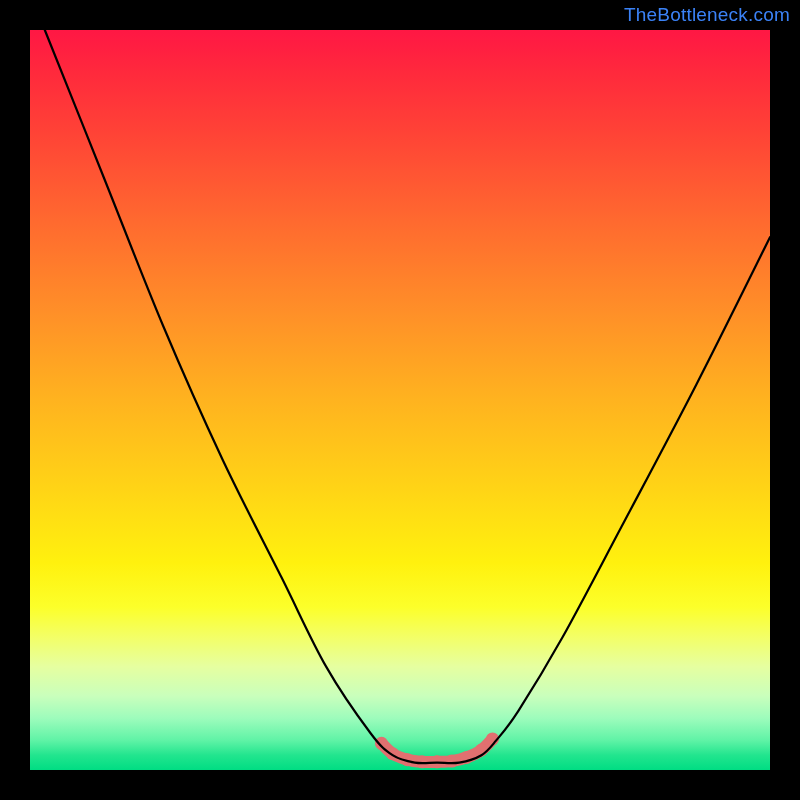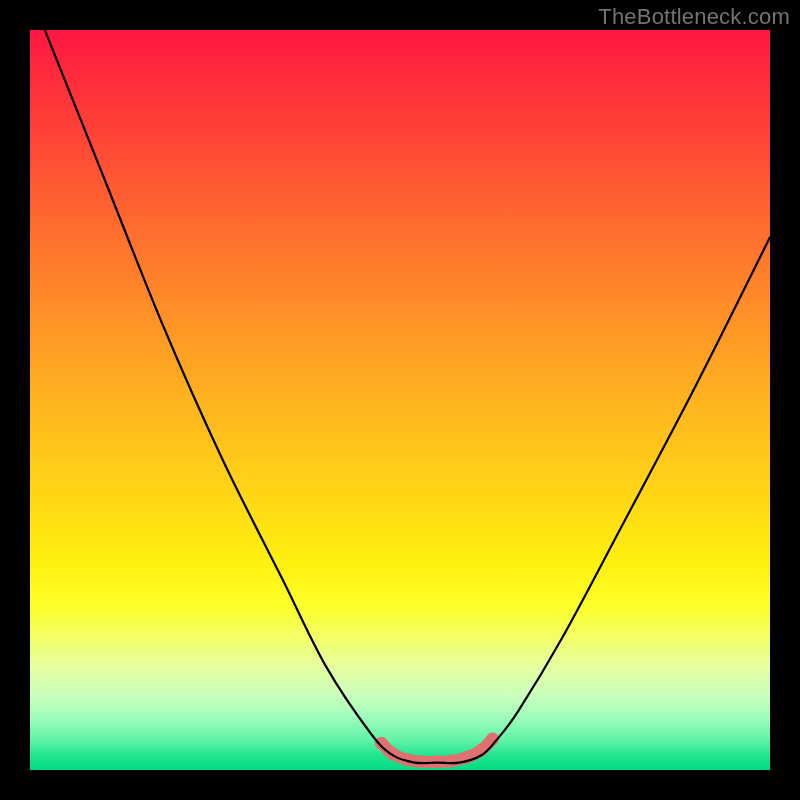--- a/index.html
+++ b/index.html
@@ -43,22 +43,22 @@
       #9dfcbc 93%,
       #5ff3a6 96%,
       #22e58e 98%,
       #00dd83 100%
     );
   }
   .watermark {
     position: absolute;
     top: 4px;
     right: 10px;
-    color: #737373;
-    font-size: 22px;
+    color: #3b82f6;
+    font-size: 19px;
     letter-spacing: 0.2px;
     font-weight: 400;
     user-select: none;
     text-align: center;
   }
   svg.curve {
     position: absolute;
     left: 0;
     top: 0;
     width: 740px;

